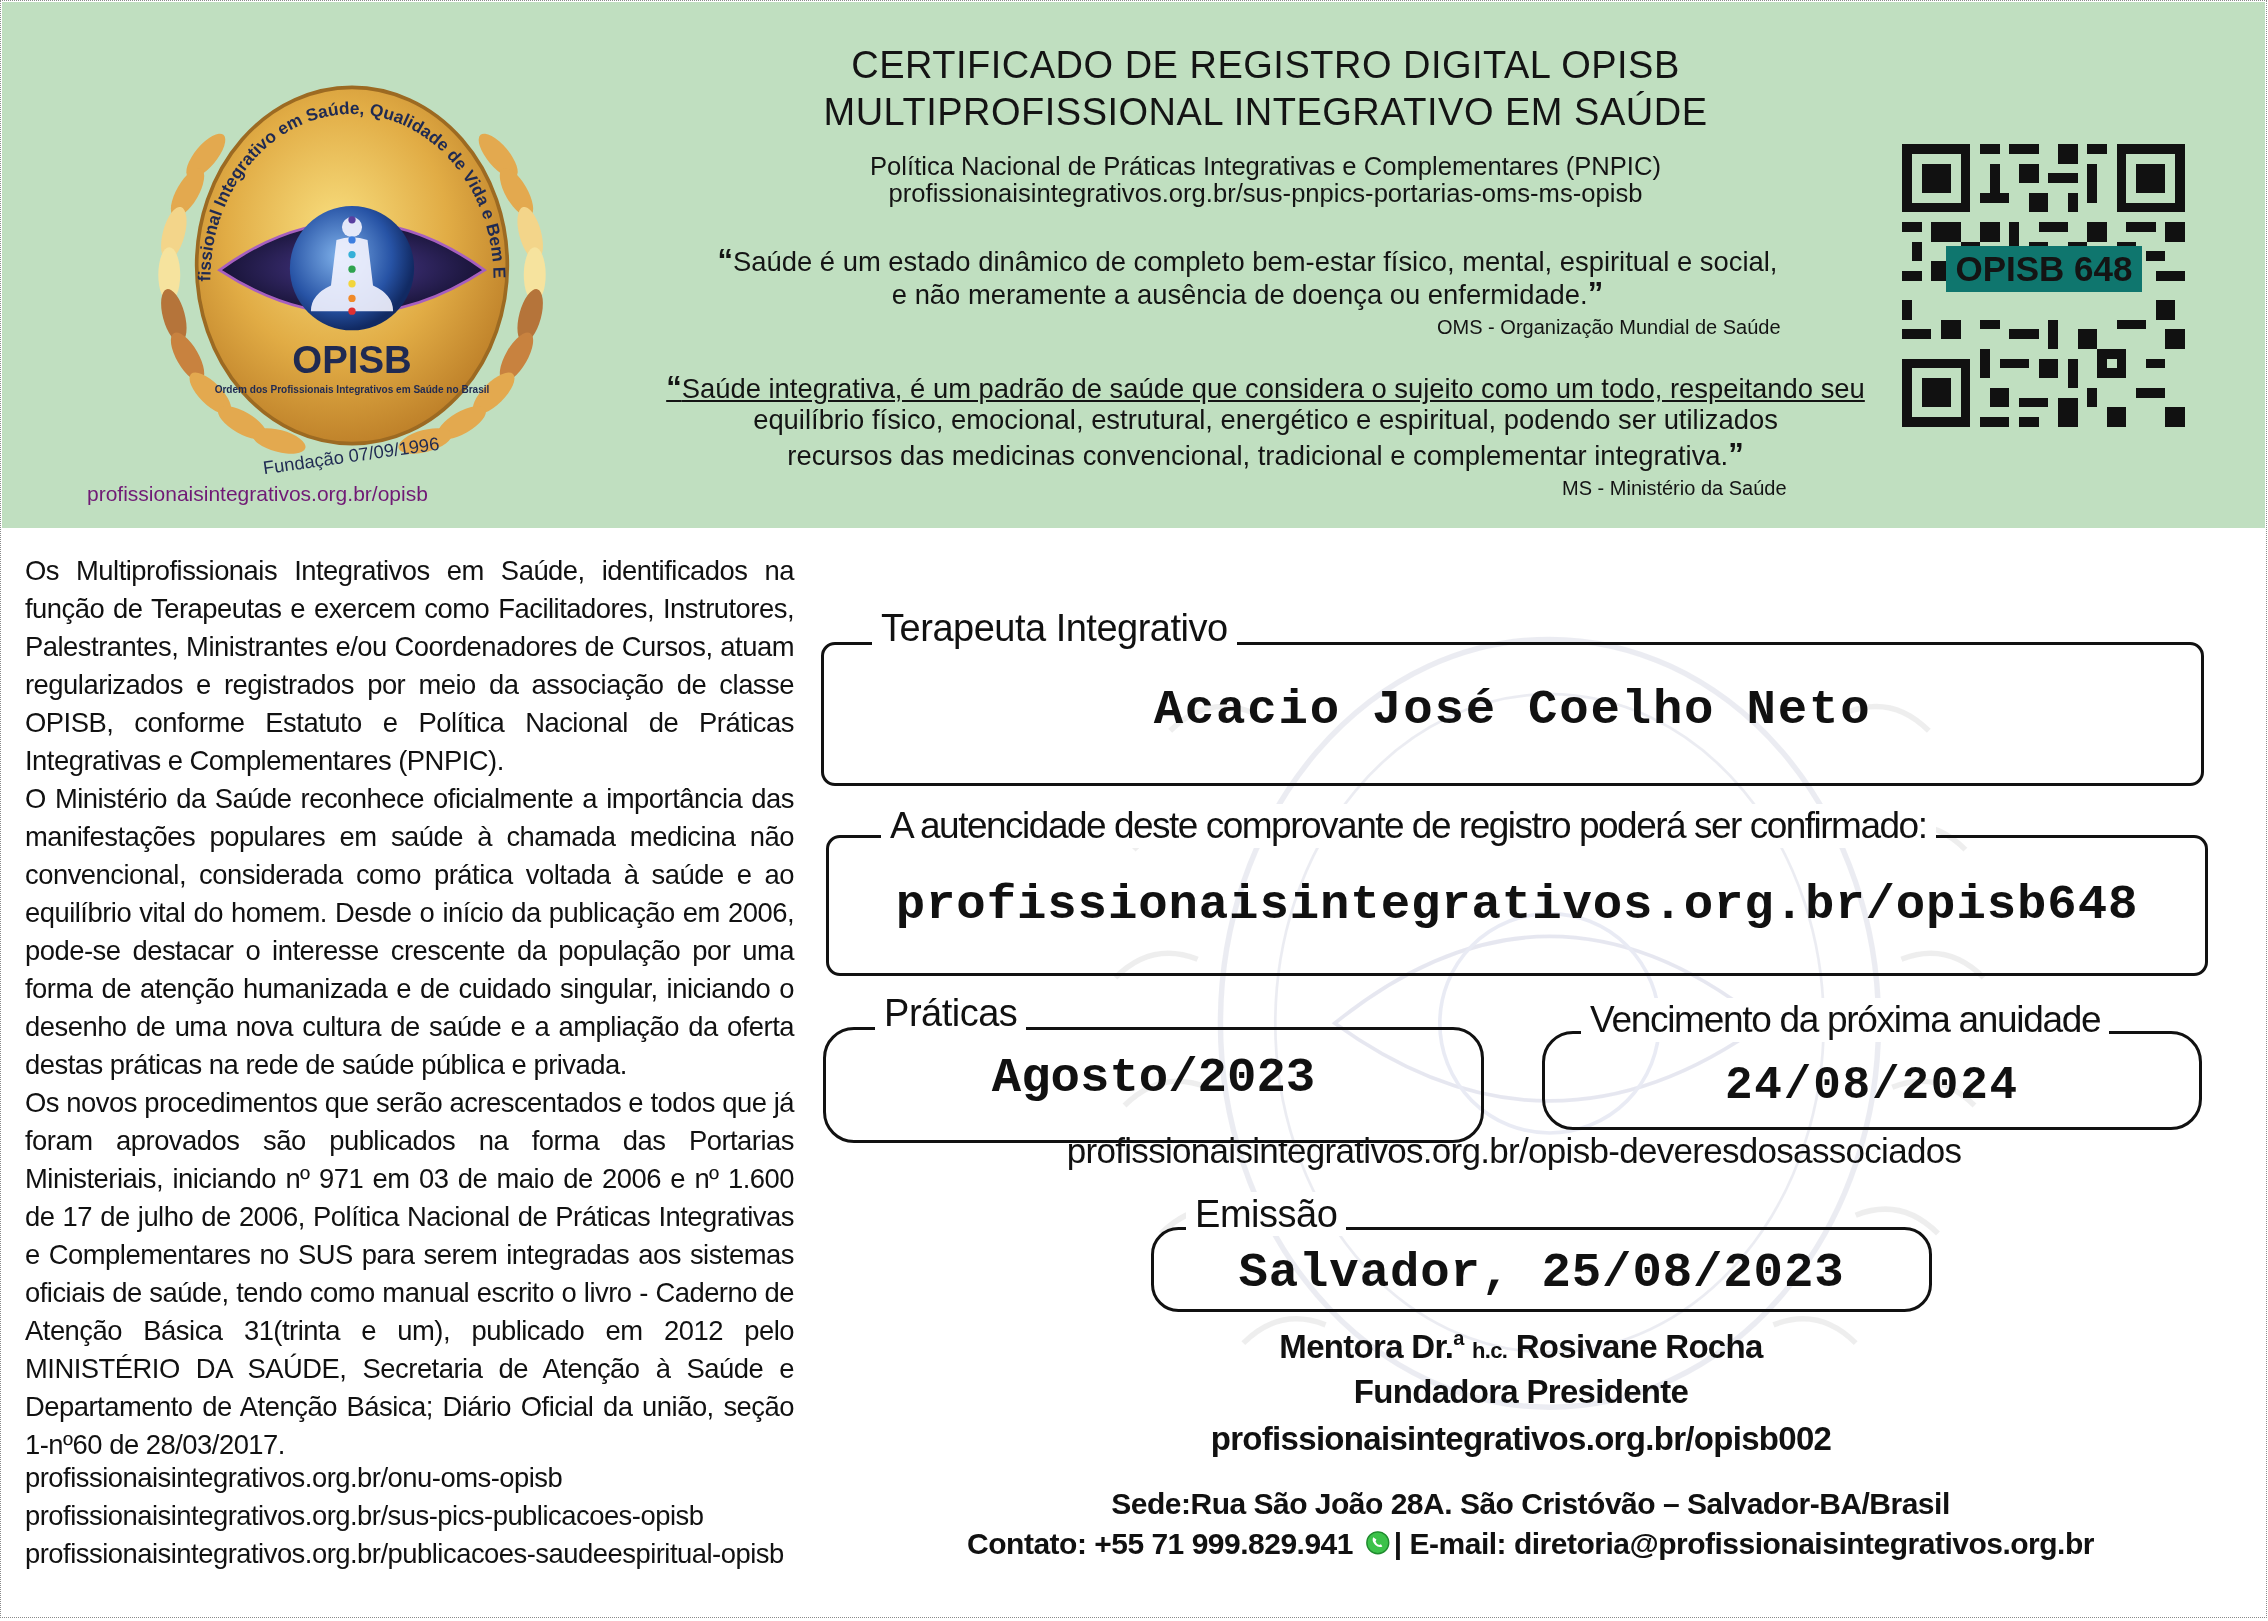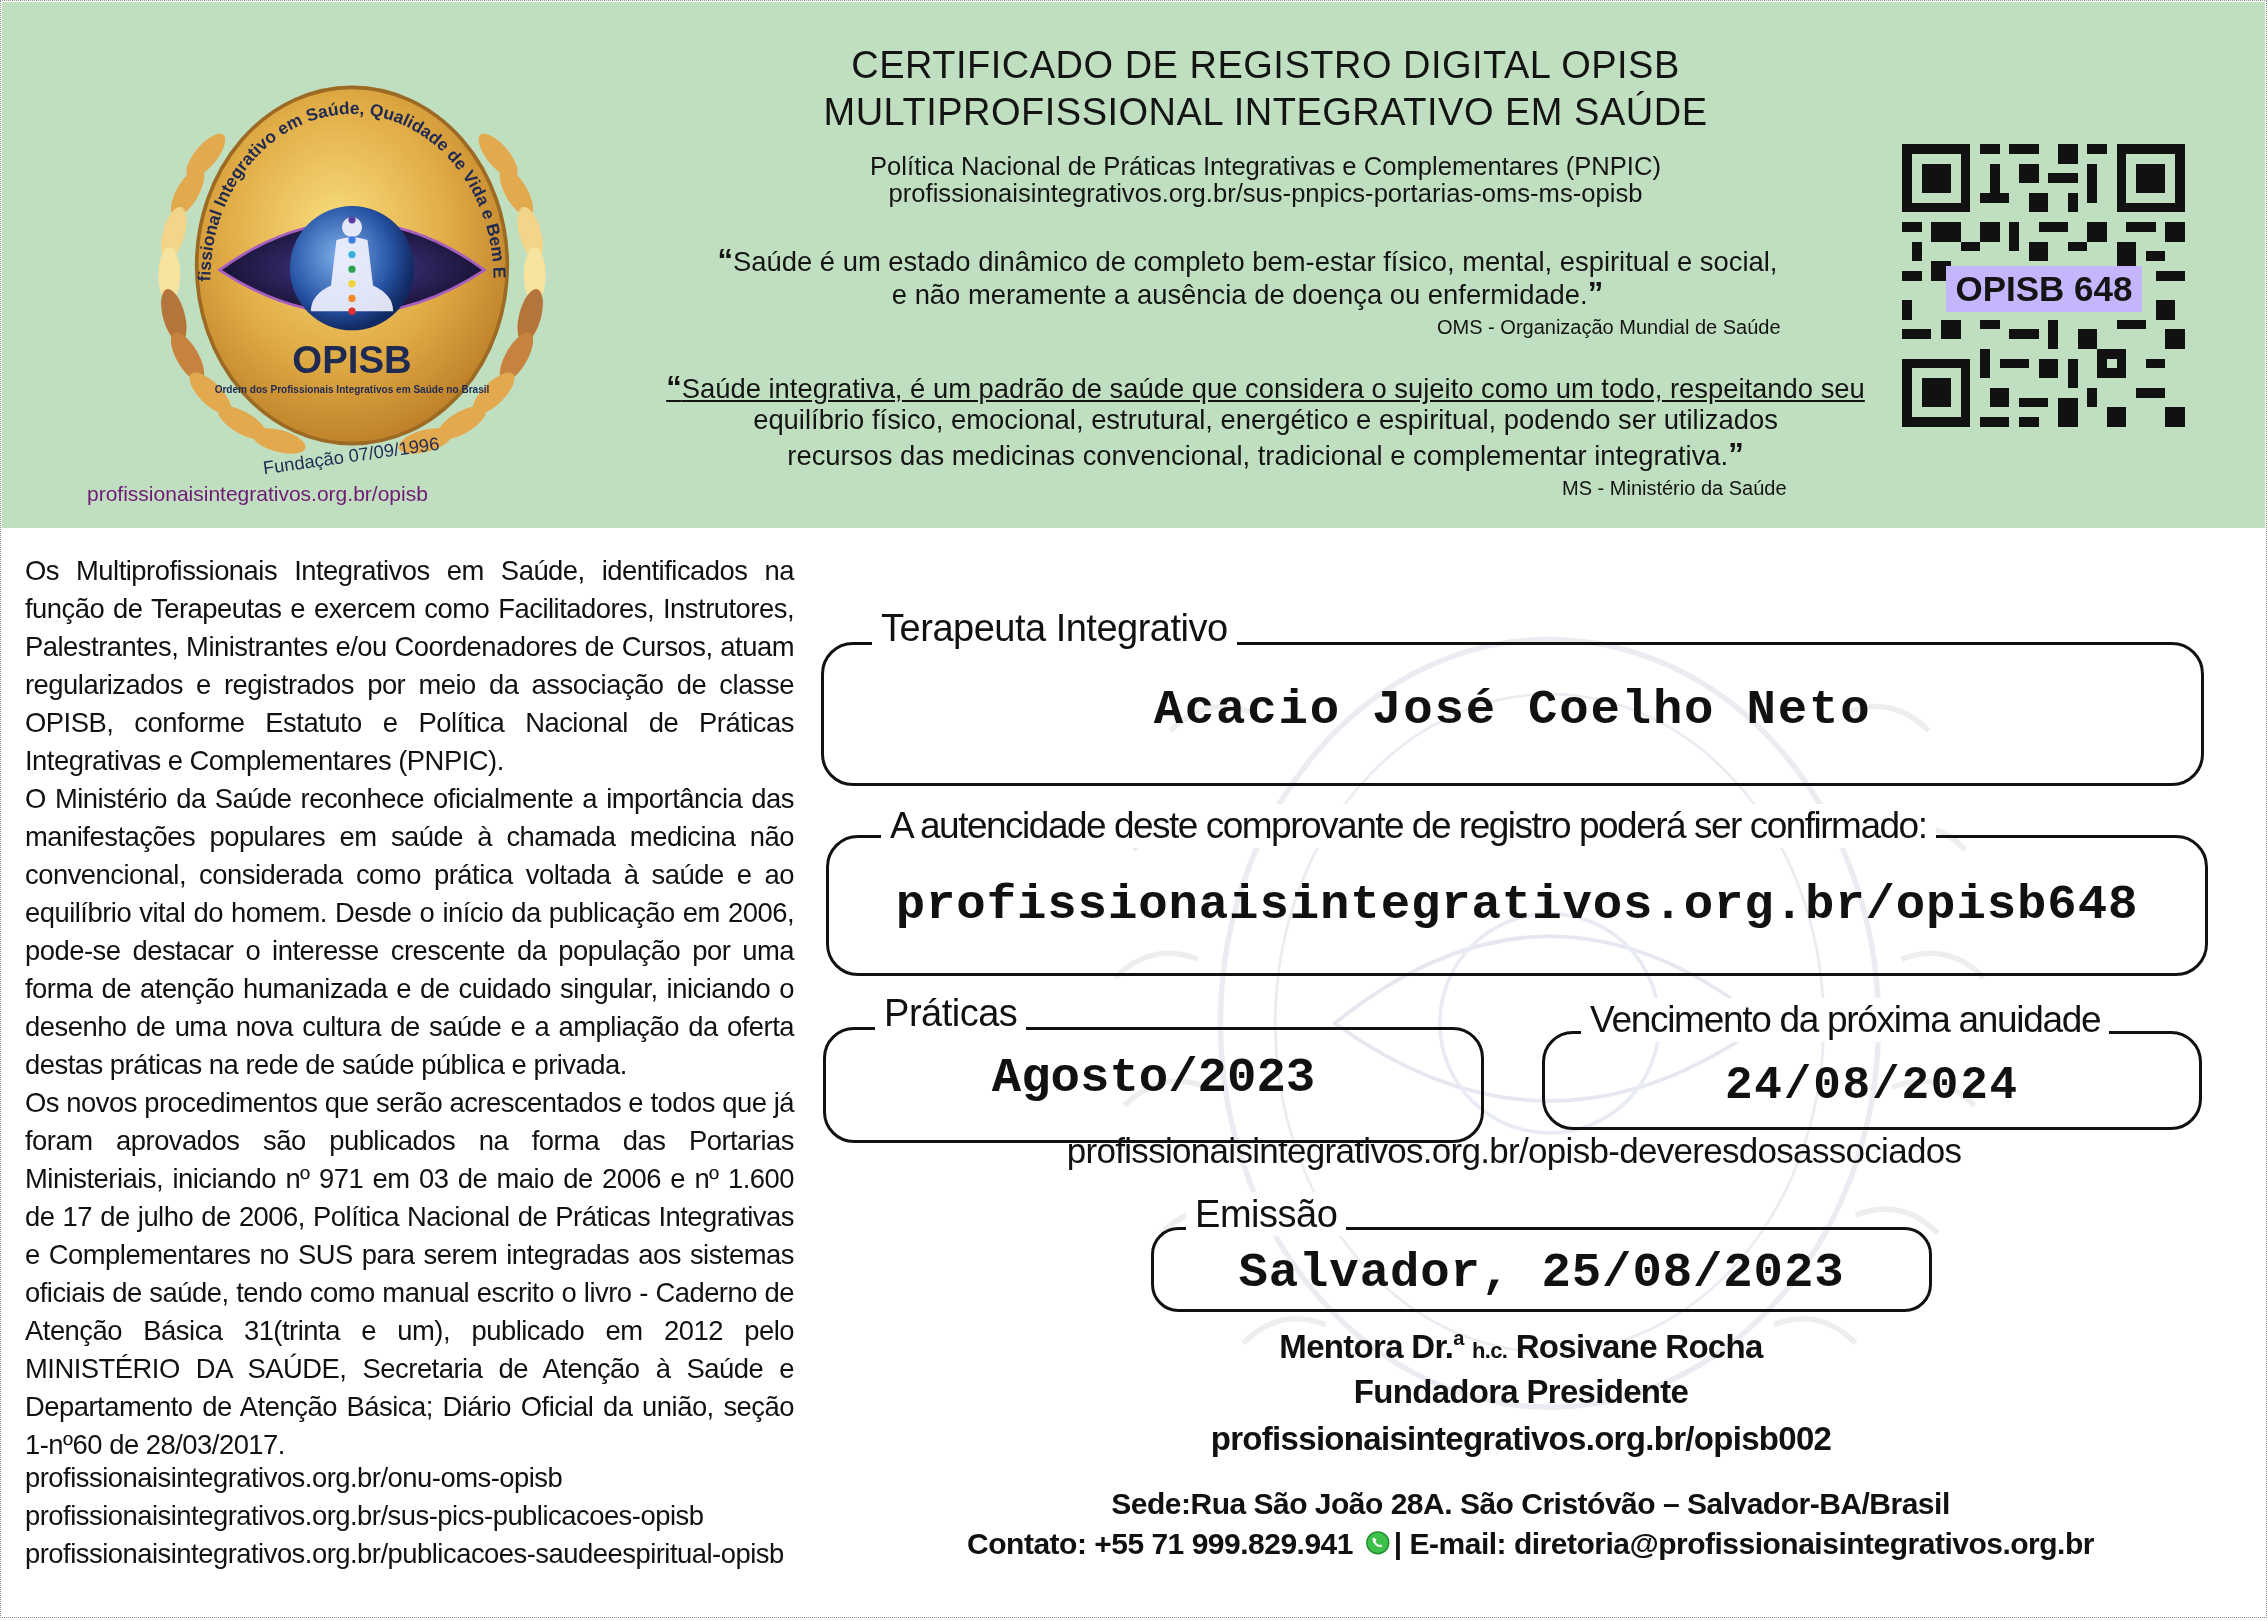--- a/index.html
+++ b/index.html
@@ -14,33 +14,33 @@
 
   
   .title { position: absolute; left: 658px; width: 1215px; text-align: center; font-size: 38px; letter-spacing: 0.5px; color: #141414; white-space: nowrap; }
   .subtitle { position: absolute; left: 658px; width: 1215px; text-align: center; font-size: 25.6px; color: #141414; white-space: nowrap; }
   .quote { position: absolute; left: 640px; width: 1215px; text-align: center; font-size: 27.4px; color: #141414; white-space: nowrap; font-stretch: condensed; }
   .qmark { font-weight: bold; font-size: 31px; }
   .attr { position: absolute; font-size: 20px; color: #141414; white-space: nowrap; }
 
   
   .qr { position: absolute; left: 1902px; top: 144px; width: 283px; height: 283px; }
-  .qr-label { position: absolute; left: 1946px; top: 266px; width: 196px; height: 46px; background: #c4b5fd; font-size: 35px; font-weight: bold; color: #141414; text-align: center; line-height: 46px; white-space: nowrap; }
+  .qr-label { position: absolute; left: 1946px; top: 246px; width: 196px; height: 46px; background: #0f766e; font-size: 35px; font-weight: bold; color: #141414; text-align: center; line-height: 46px; white-space: nowrap; }
 
   
   .body-text { position: absolute; left: 25px; top: 552px; width: 769px; font-size: 27.4px; line-height: 38px; color: #111; text-align: justify; font-family: "Liberation Sans Narrow", "Liberation Sans", sans-serif; }
   .body-text p { margin: 0; letter-spacing: -0.5px; }
   .links { position: absolute; left: 25px; top: 1459px; font-size: 27.4px; line-height: 38px; color: #111; letter-spacing: -0.5px; }
   .links div { white-space: nowrap; }
 
   
   .watermark { position: absolute; left: 1033px; top: 548px; width: 1033px; height: 914px; opacity: 0.16; }
 
   
-  .fbox { position: absolute; border: 3.7px solid #111; border-radius: 32px; box-sizing: border-box; background: transparent; }
+  .fbox { position: absolute; border: 3.7px solid #111; border-radius: 14px; box-sizing: border-box; background: transparent; }
   .flabel { position: absolute; background: #fff; padding: 0 9.1px; font-size: 38px; color: #111; white-space: nowrap; letter-spacing: -0.5px; line-height: 44px; }
   .fvalue { position: absolute; left: 0; right: 0; text-align: center; font-family: "Liberation Mono", monospace; font-weight: bold; color: #111; white-space: nowrap; }
 
   .mid-url { position: absolute; left: 822px; width: 1384px; text-align: center; font-size: 35px; color: #111; letter-spacing: -0.7px; white-space: nowrap; }
   .sig { position: absolute; left: 1064px; width: 914px; text-align: center; font-size: 33px; color: #111; font-weight: bold; letter-spacing: -0.7px; white-space: nowrap; }
   .sig .sm { font-size: 22px; }
   .sig .sup { font-size: 20px; vertical-align: 12.8px; }
   .contact { position: absolute; left: 868px; width: 1325px; text-align: center; font-size: 30px; font-weight: bold; color: #111; letter-spacing: -0.5px; white-space: nowrap; }
   .wa-icon { display: inline-block; width: 25.6px; height: 25.6px; vertical-align: -1.8px; margin: 0 3.7px; }
 </style>

